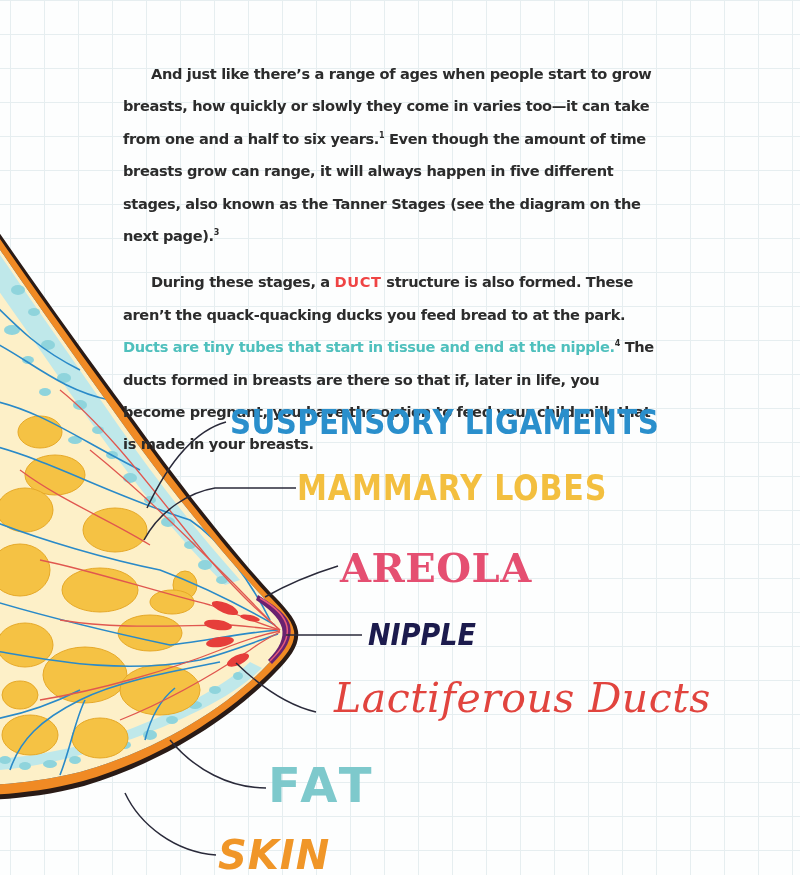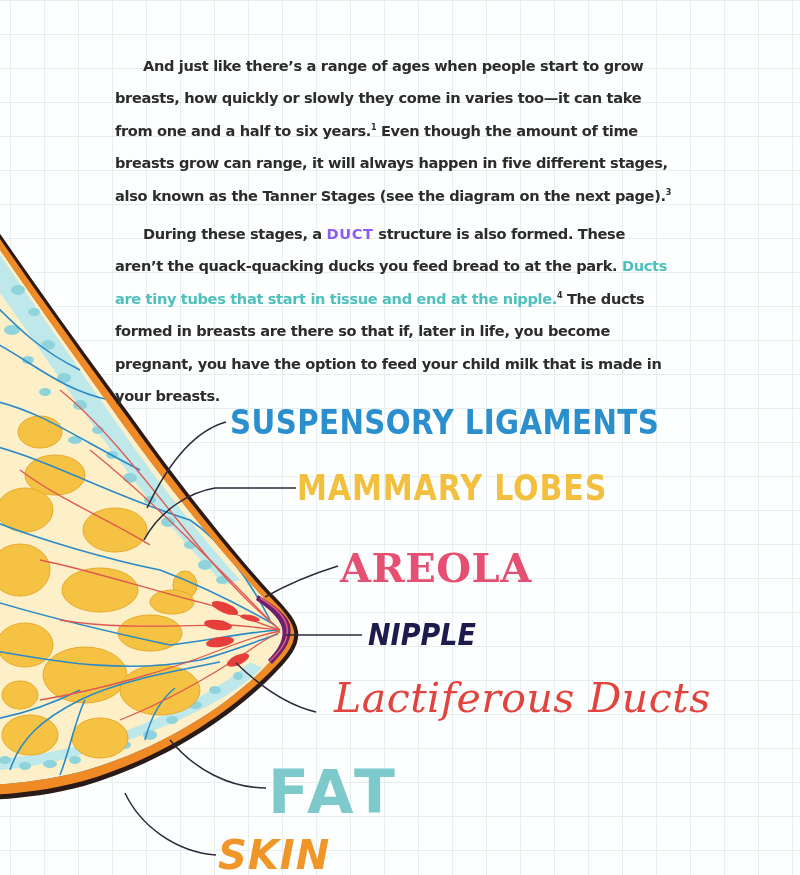--- a/index.html
+++ b/index.html
@@ -24,28 +24,28 @@
     left: 109px;
     top: 44px;
     width: 570px;
     color: #2c2c2c;
     font-size: 14.6px;
     font-weight: bold;
     line-height: 32.4px;
     letter-spacing: -0.35px;
   }
   .page-text p {
-    margin: 6px;
+    margin: 14px;
     text-indent: 28px;
   }
   .accent {
     color: #4fc0bd;
   }
   .accent-caps {
-    color: #8b5cf6;
+    color: #ef4444;
     letter-spacing: 0.6px;
   }
   sup {
     font-size: 8px;
     line-height: 0;
     vertical-align: 6px;
     font-weight: bold;
   }
   .illustration {
     position: absolute;
@@ -103,21 +103,21 @@
     font-style: italic;
     font-size: 41px;
     color: #e1443e;
     letter-spacing: 0.5px;
     padding-left: 16px;
   }
   .lbl-fat {
     left: 268px; top: 757px;
     font-family: "DejaVu Sans", sans-serif;
     font-weight: bold;
-    font-size: 60px;
+    font-size: 48px;
     color: #7ec9cc;
     letter-spacing: 5px;
   }
   .lbl-skin {
     left: 218px; top: 832px;
     font-family: "DejaVu Sans", sans-serif;
     font-weight: bold;
     font-style: italic;
     font-size: 40px;
     color: #f09628;

